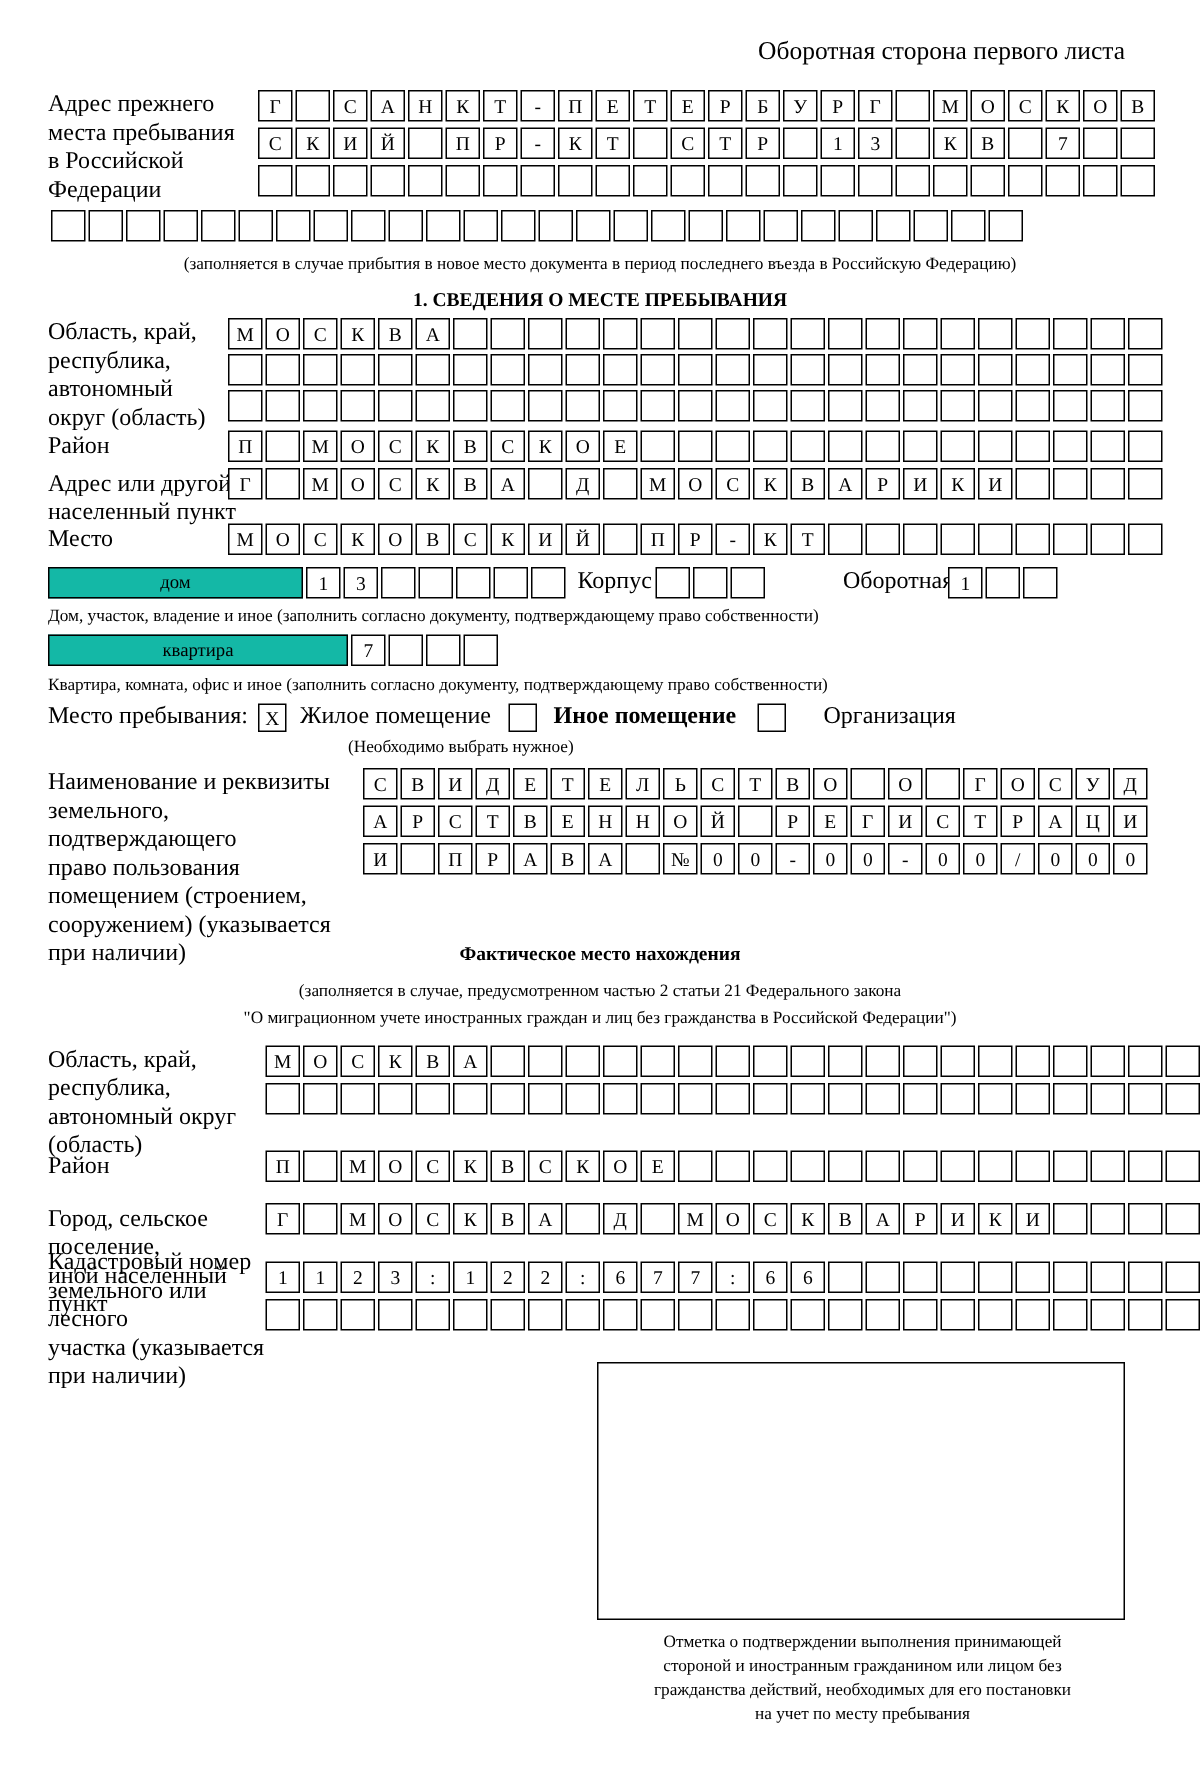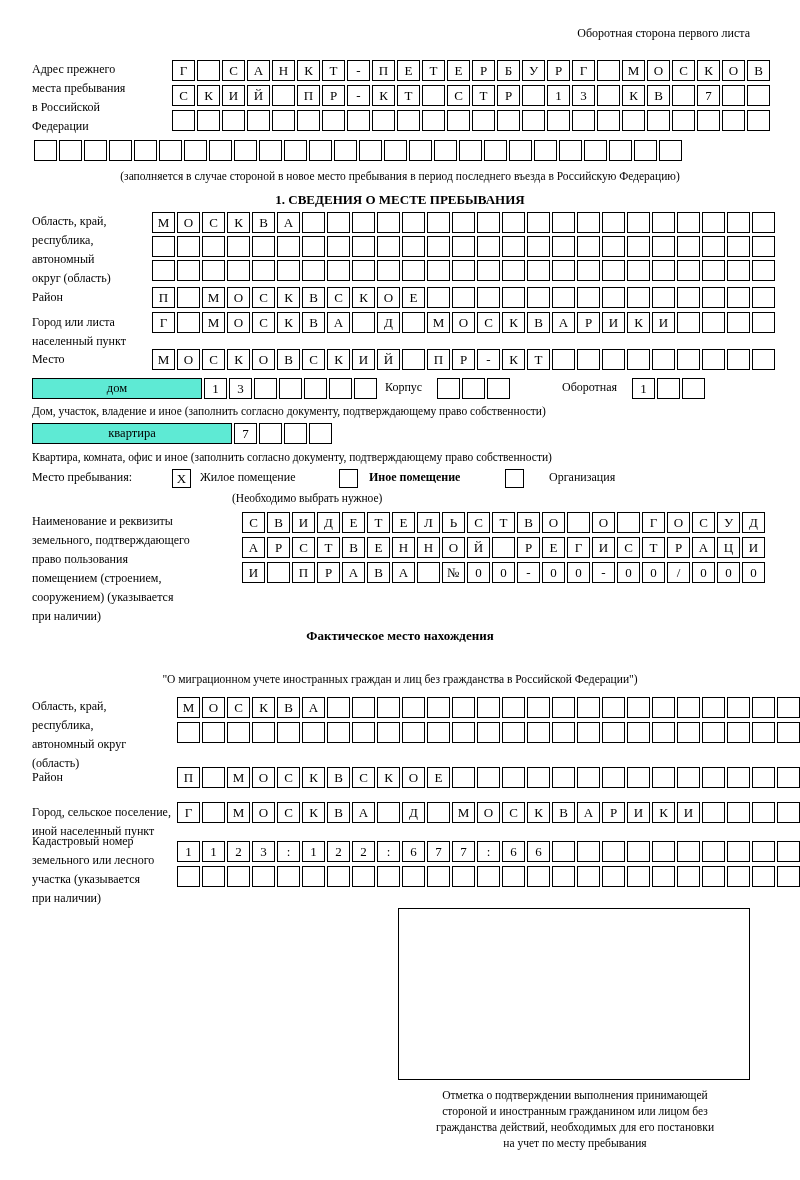--- a/index.html
+++ b/index.html
@@ -15,26 +15,26 @@
     position: relative;
     width: 800px;
     height: 1180px;
     margin: 0 auto;
     background: #ffffff;
     overflow: hidden;
   }
   .abs { position: absolute; }
   .lbl {
     font-family: "Liberation Serif", serif;
-    font-size: 12px;
+    font-size: 16px;
     line-height: 19px;
     white-space: pre-line;
   }
   .hdr-right {
-    font-size: 12px;
+    font-size: 17px;
     text-align: right;
   }
   .center { text-align: center; }
   .bold { font-weight: bold; }
   .small { font-size: 11.5px; }
   .cells {
     display: flex;
     flex-direction: row;
   }
   .cell {
@@ -50,21 +50,21 @@
     background: #fff;
   }
   .cell.blank { }
   .widebox {
     border: 1px solid #000;
     height: 21px;
     box-sizing: border-box;
     text-align: center;
     font-size: 12.5px;
     line-height: 19px;
-    background: #5eead4;
+    background: #14b8a6;
   }
   .chk {
     width: 19px;
     height: 19px;
     border: 1px solid #000;
     box-sizing: border-box;
     text-align: center;
     font-size: 13px;
     line-height: 17px;
     background: #fff;
@@ -192,21 +192,21 @@
       <div class="cell blank"></div>
       <div class="cell blank"></div>
       <div class="cell blank"></div>
       <div class="cell blank"></div>
       <div class="cell blank"></div>
       <div class="cell blank"></div>
       <div class="cell blank"></div>
       <div class="cell blank"></div>
     </div>
 
-  <div class="abs lbl small center" style="left:20px; top:167px; width:760px;">(заполняется в случае стороной в новое место пребывания в период последнего въезда в Российскую Федерацию)</div>
+  <div class="abs lbl small center" style="left:20px; top:167px; width:760px;">(заполняется в случае прибытия в новое место документа в период последнего въезда в Российскую Федерацию)</div>
 
   <div class="abs lbl bold center" style="left:20px; top:190px; width:760px; font-size:13px;">1. СВЕДЕНИЯ О МЕСТЕ ПРЕБЫВАНИЯ</div>
 
   <div class="abs lbl" style="left:32px; top:212px; width:140px;">Область, край,
 республика,
 автономный
 округ (область)</div>
   <div class="abs cells" style="left:152px; top:212px;">
       <div class="cell">М</div>
       <div class="cell">О</div>
@@ -311,21 +311,21 @@
       <div class="cell blank"></div>
       <div class="cell blank"></div>
       <div class="cell blank"></div>
       <div class="cell blank"></div>
       <div class="cell blank"></div>
       <div class="cell blank"></div>
       <div class="cell blank"></div>
       <div class="cell blank"></div>
     </div>
 
-  <div class="abs lbl" style="left:32px; top:313px; width:130px;">Город или листа
+  <div class="abs lbl" style="left:32px; top:313px; width:130px;">Адрес или другой
 населенный пункт</div>
   <div class="abs cells" style="left:152px; top:312px;">
       <div class="cell">Г</div>
       <div class="cell blank"></div>
       <div class="cell">М</div>
       <div class="cell">О</div>
       <div class="cell">С</div>
       <div class="cell">К</div>
       <div class="cell">В</div>
       <div class="cell">А</div>
@@ -491,20 +491,21 @@
       <div class="cell">-</div>
       <div class="cell">0</div>
       <div class="cell">0</div>
       <div class="cell">/</div>
       <div class="cell">0</div>
       <div class="cell">0</div>
       <div class="cell">0</div>
     </div>
 
   <div class="abs lbl bold center" style="left:20px; top:626px; width:760px; font-size:13px;">Фактическое место нахождения</div>
+  <div class="abs lbl small center" style="left:20px; top:652px; width:760px;">(заполняется в случае, предусмотренном частью 2 статьи 21 Федерального закона</div>
   <div class="abs lbl small center" style="left:20px; top:670px; width:760px;">"О миграционном учете иностранных граждан и лиц без гражданства в Российской Федерации")</div>
 
   <div class="abs lbl" style="left:32px; top:697px; width:145px;">Область, край,
 республика,
 автономный округ
 (область)</div>
   <div class="abs cells" style="left:177px; top:697px;">
       <div class="cell">М</div>
       <div class="cell">О</div>
       <div class="cell">С</div>

